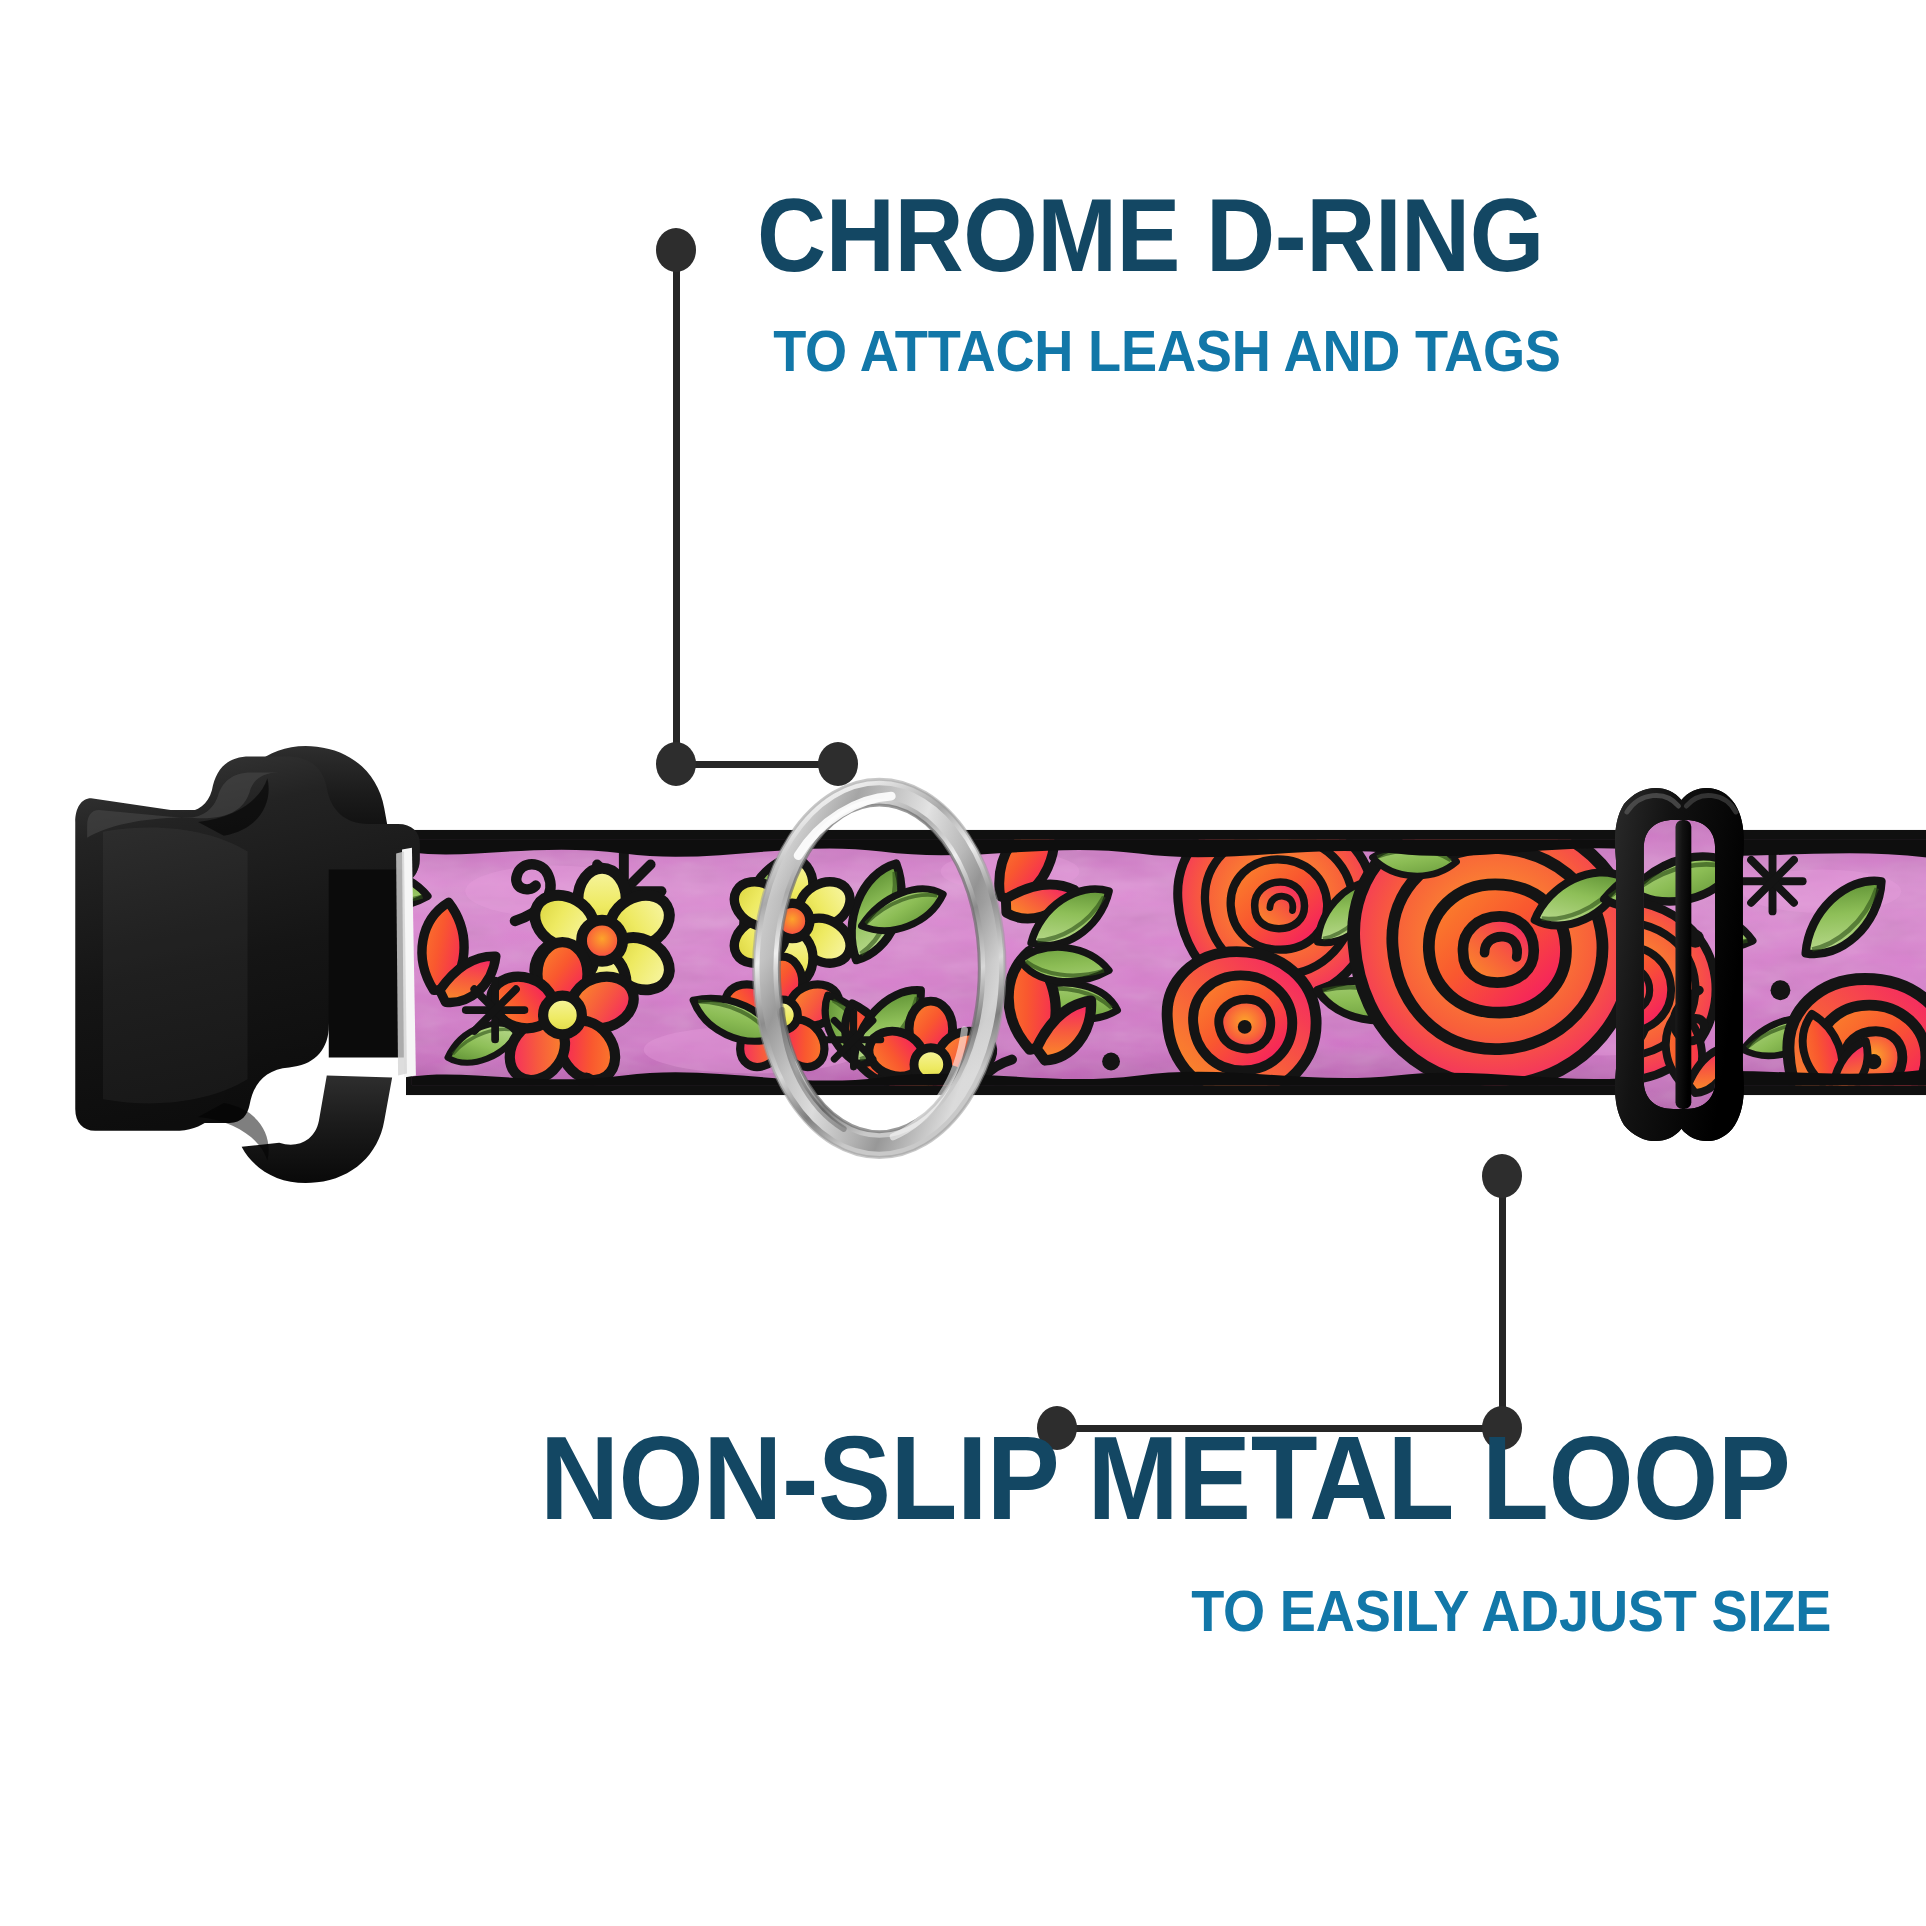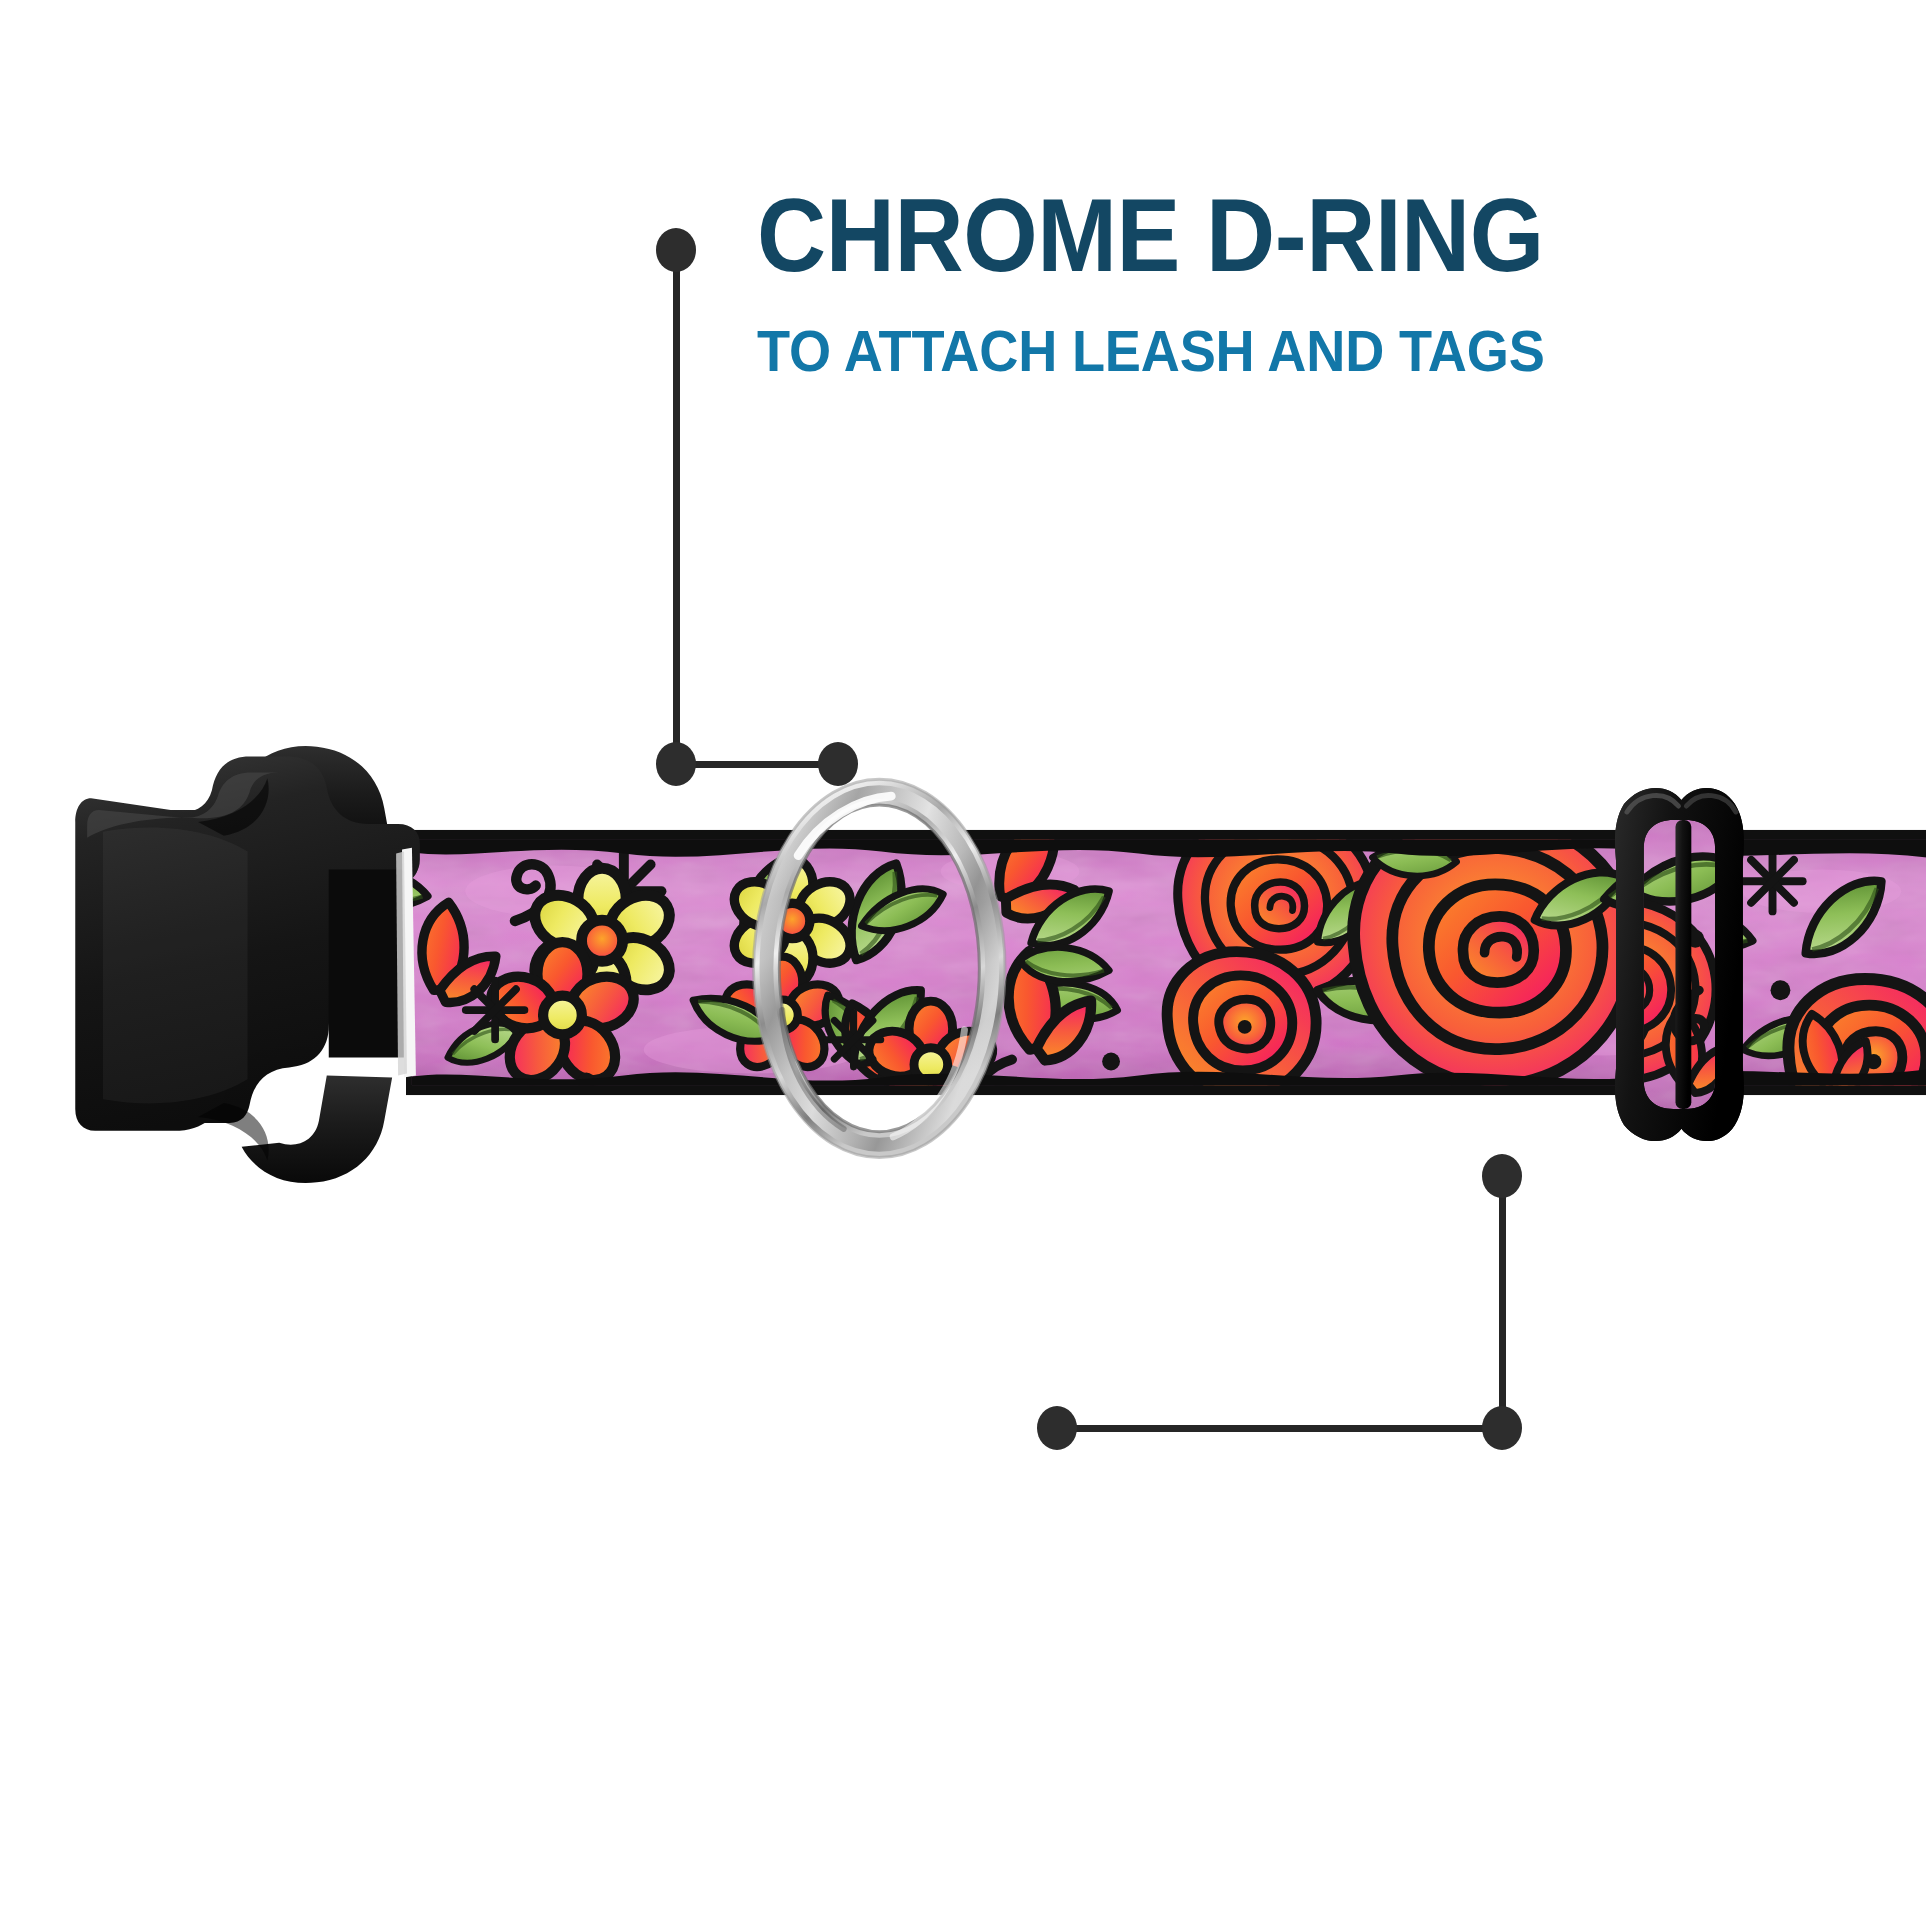--- a/index.html
+++ b/index.html
@@ -3,21 +3,21 @@
 <meta charset="utf-8">
 <style>
   html, body { margin:0; padding:0; }
   body {
     width:1927px; height:1927px;
     background:#ffffff;
     font-family:"Liberation Sans", sans-serif;
     overflow:hidden;
     position:relative;
   }
-  #stage { position:absolute; inset:0; }
+  #stage { position:absolute; inset:0;text-align:right; }
 
   
   .callout { position:absolute; white-space:nowrap; }
   .callout .title {
     font-weight:700;
     letter-spacing:-0.5px;
     line-height:1;
     margin:0;
   }
   .callout .sub {
@@ -461,15 +461,19 @@
     <div class="dot" style="left:1502px; top:1176px;"></div>
     <div class="dot" style="left:1502px; top:1428px;"></div>
     <div class="dot" style="left:1057px; top:1428px;"></div>
   </div>
 
   <div class="callout" id="callout-dring">
     <div class="title" style="color:#134763;">CHROME D-RING</div>
     <div class="sub" style="color:#1277a8;">TO ATTACH LEASH AND TAGS</div>
   </div>
 
+  <div class="callout" id="callout-loop">
+    <div class="title" style="color:#134763;">NON-SLIP METAL LOOP</div>
+    <div class="sub" style="color:#1277a8;">TO EASILY ADJUST SIZE</div>
+  </div>
 
 </div>
 
 
 </body></html>

